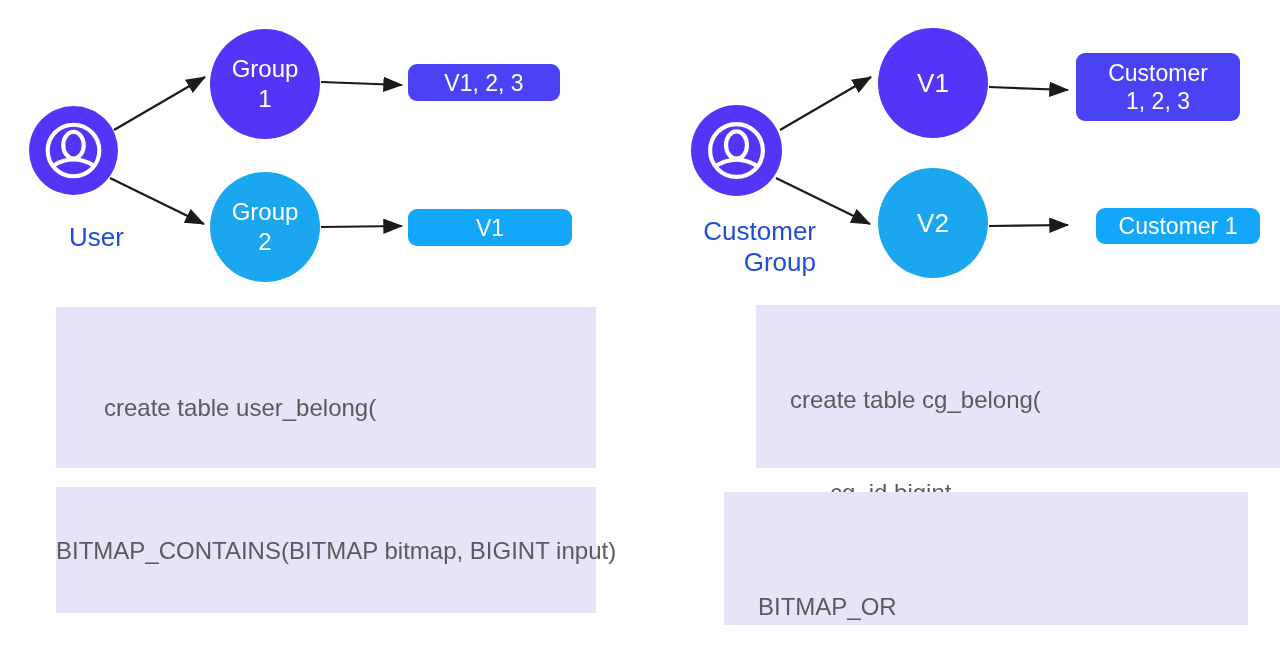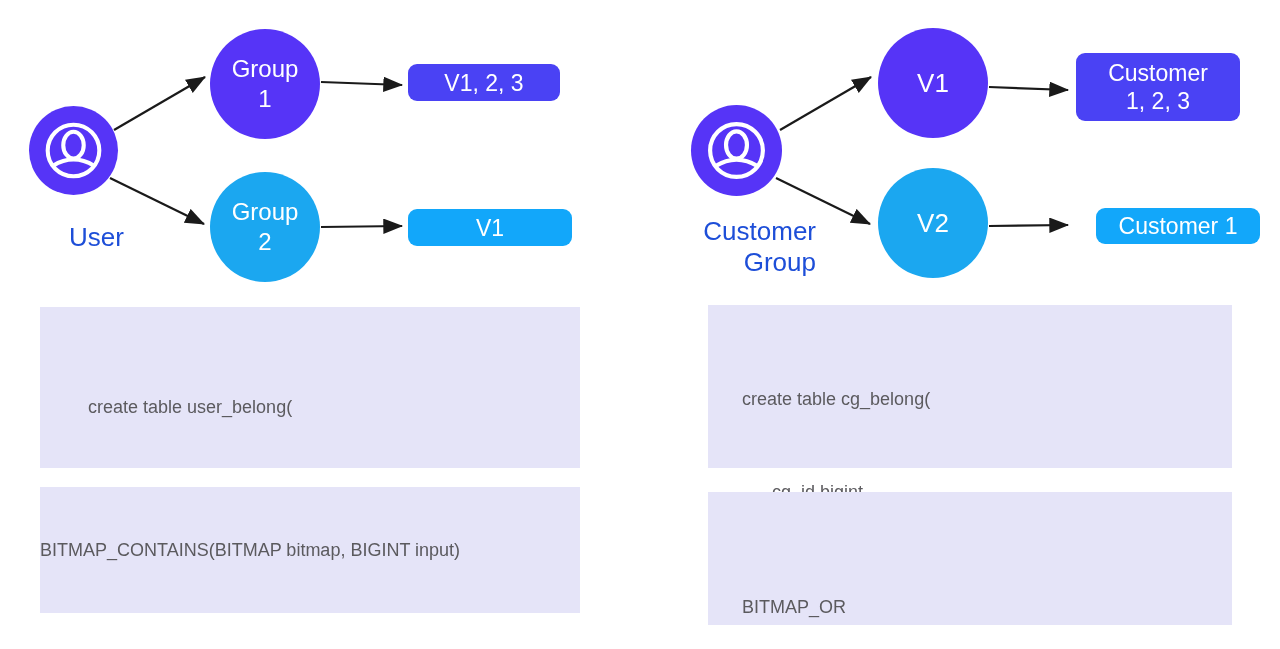--- a/index.html
+++ b/index.html
@@ -20,22 +20,22 @@
     position:absolute;border-radius:9px;display:flex;flex-direction:column;
     align-items:center;justify-content:center;color:#ffffff;text-align:center;
   }
   .pill.purple{background:#4a42f4;}
   .pill.blue{background:#12a7fa;}
   .pill-text{font-size:23px;line-height:28px;color:#ffffff;}
   .src-label{
     position:absolute;color:#1d4ed8;font-size:26px;line-height:31px;text-align:right;
   }
   .code-block{
-    position:absolute;background:#e5e4f8;color:#5b5a5e;font-size:18px;
-    line-height:31px;white-space:pre;box-sizing:border-box;
+    position:absolute;background:#e5e4f8;color:#5b5a5e;font-size:24px;
+    line-height:31px;white-space:pre;box-sizing:border-box;margin-left:16px;
   }
   .code-block.center-v{display:flex;flex-direction:column;justify-content:center;}
   .avatar-icon{width:100%;height:100%;display:block;}
 </style>
 </head>
 <body>
 
 <div class="canvas">
 
   <svg class="arrow-layer" viewBox="0 0 1280 649">
@@ -122,21 +122,21 @@
 
     <div class="pill purple" style="left:1076px;top:53px;width:164px;height:68px;">
       <div class="pill-text">Customer</div>
       <div class="pill-text">1, 2, 3</div>
     </div>
 
     <div class="pill blue" style="left:1076px;top:208px;width:164px;height:36px;margin-left:20px;">
       <div class="pill-text">Customer 1</div>
     </div>
 
-    <div class="code-block" style="left:708px;top:305px;width:524px;height:163px;padding:17px 10px 0 34px;">
+    <div class="code-block" style="left:740px;top:305px;width:524px;height:163px;padding:17px 10px 0 34px;">
       <div>create table cg_belong(</div>
       <div>      cg_id bigint,</div>
       <div>      cg_version bigint,</div>
       
       
     </div>
 
     <div class="code-block" style="left:708px;top:492px;width:524px;height:133px;padding:35px 10px 0 34px;line-height:32px;">
       <div>BITMAP_OR</div>
       

